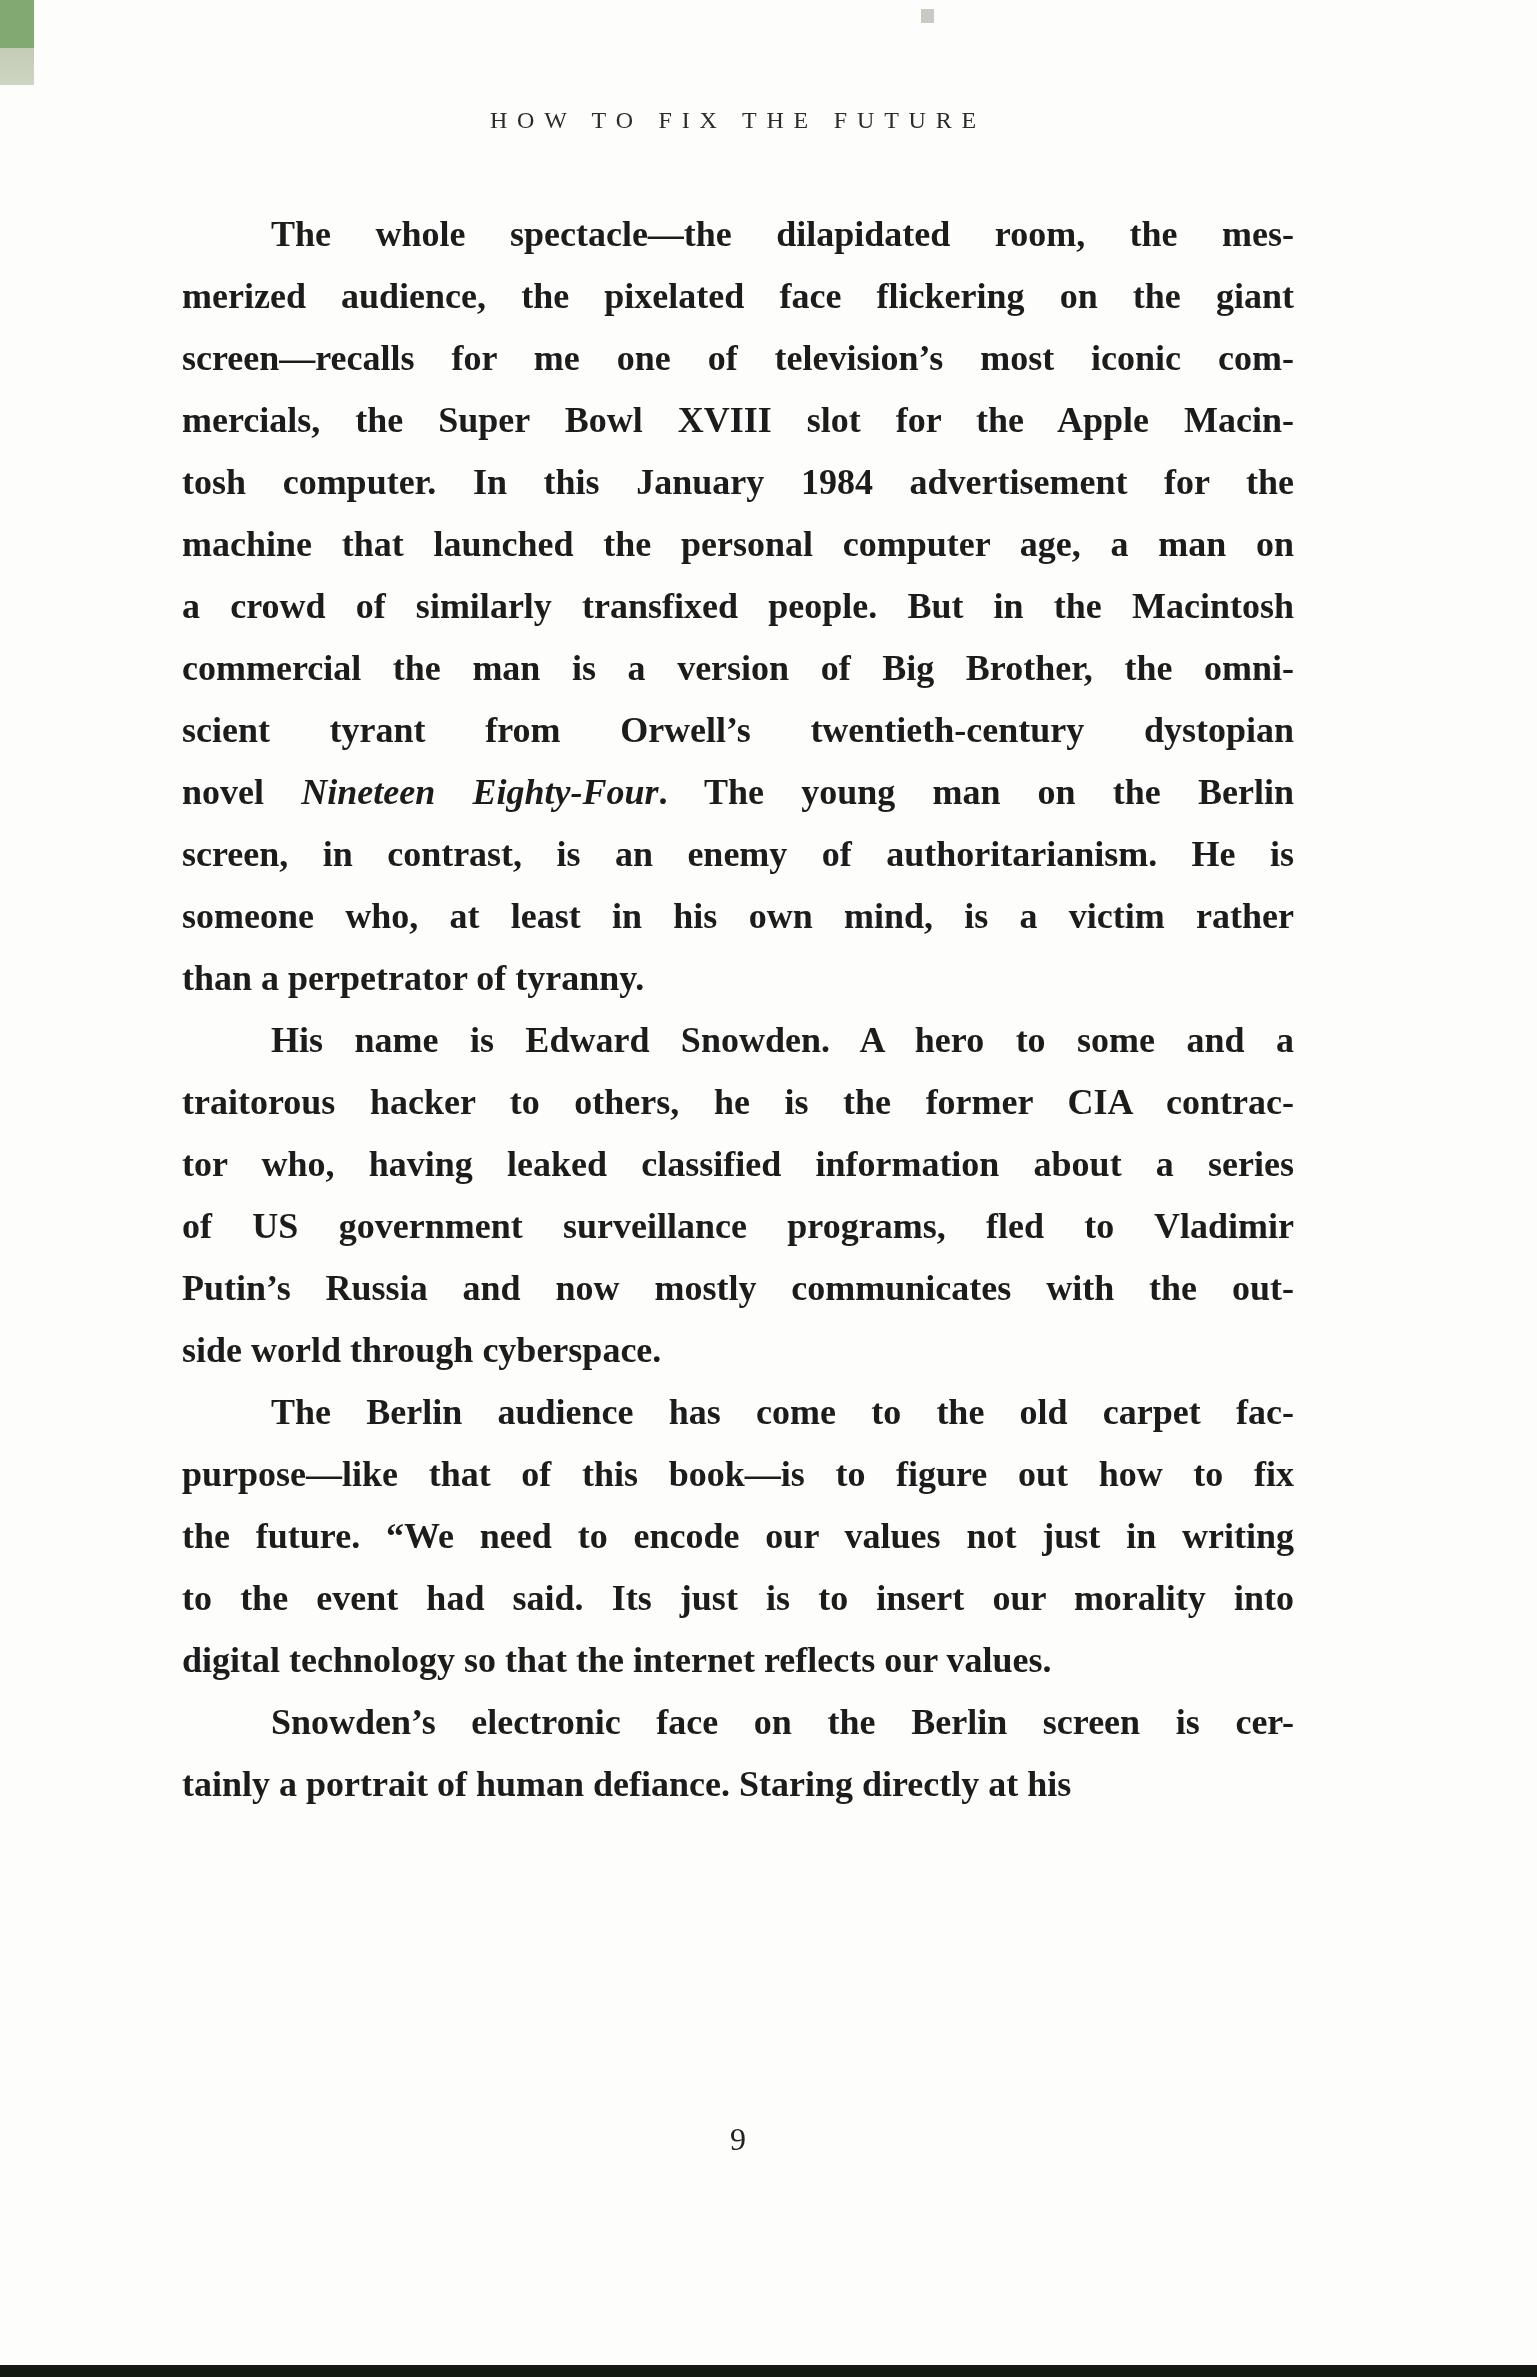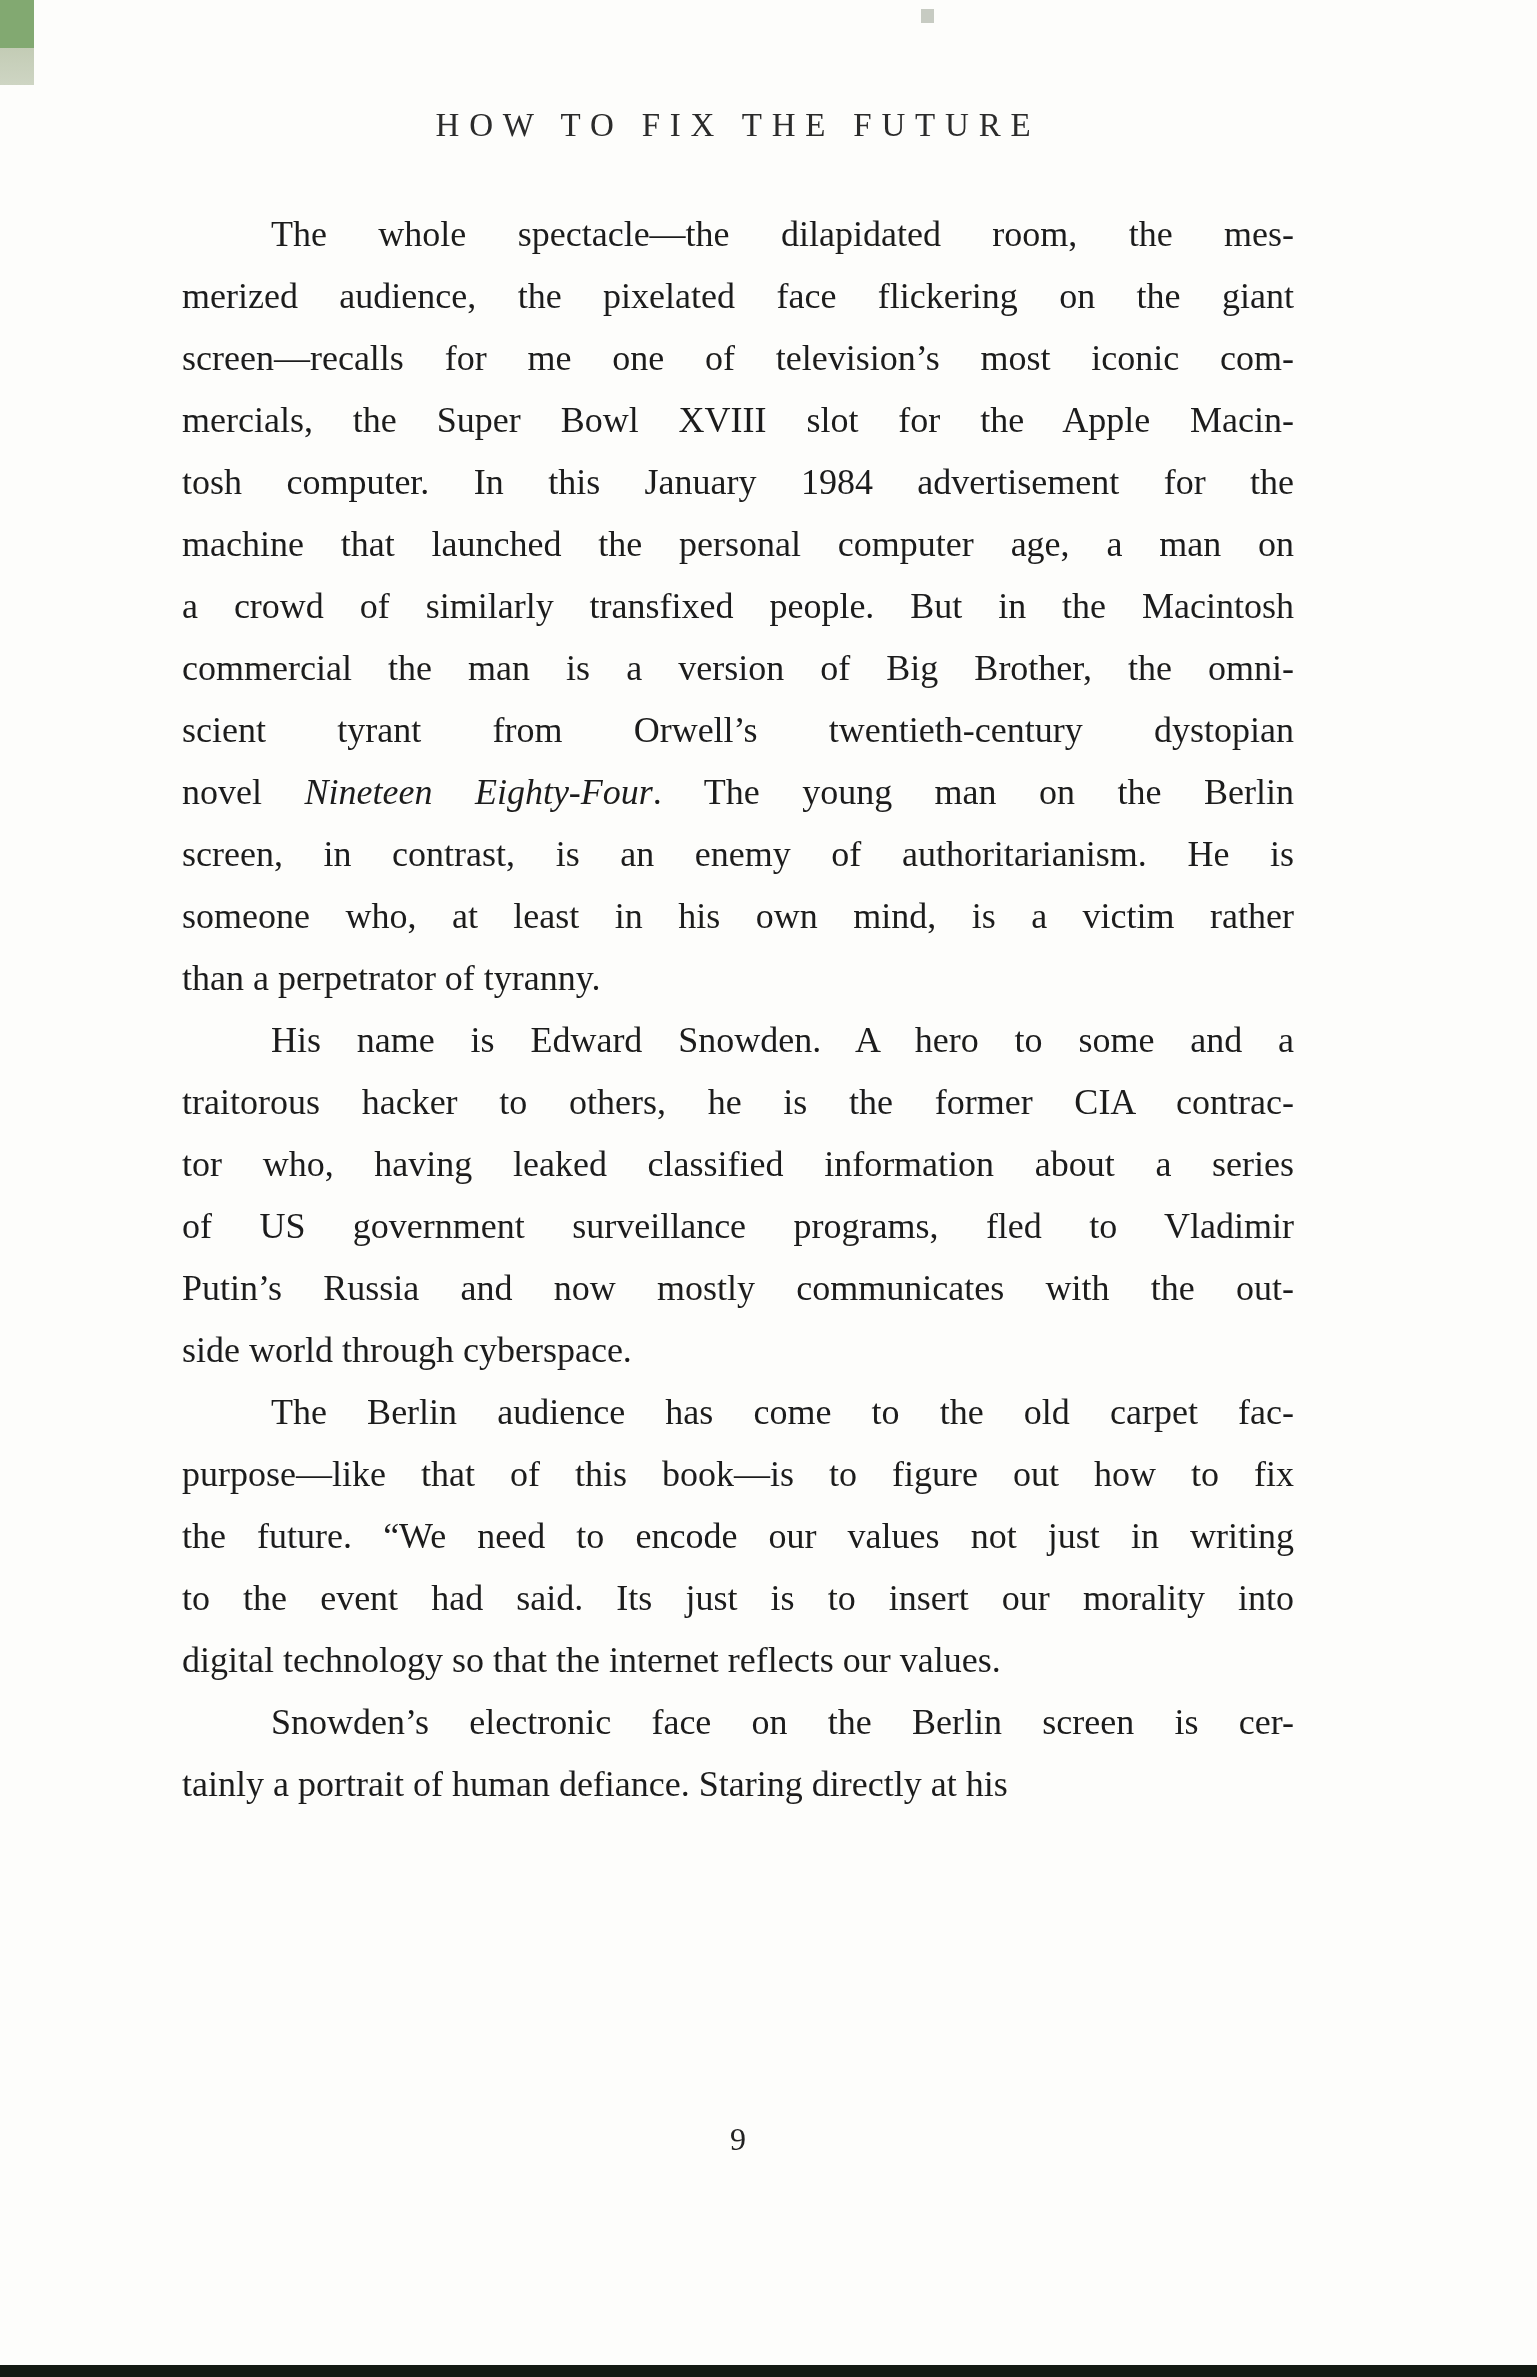--- a/index.html
+++ b/index.html
@@ -12,34 +12,34 @@
     font-family: "Liberation Serif", serif;
     color: #1c1c1c;
     overflow: hidden;
   }
   .running-header {
     position: absolute;
     top: 107px;
     left: 182px;
     width: 1112px;
     text-align: center;
-    font-size: 33px;
+    font-size: 24px;
     letter-spacing: 9.8px;
     color: #2b2b2b;
     white-space: nowrap;
   }
   .text-block {
     position: absolute;
     top: 203px;
     left: 182px;
     width: 1112px;
     font-size: 36px;
     line-height: 62px;
   }
-  .para { margin: 0; }
+  .para { margin: 0; font-weight: bold; }
   .line {
     text-align: justify;
     height: 62px;
     overflow: hidden;
   }
   .line::after {
     content: "";
     display: inline-block;
     width: 100%;
   }

